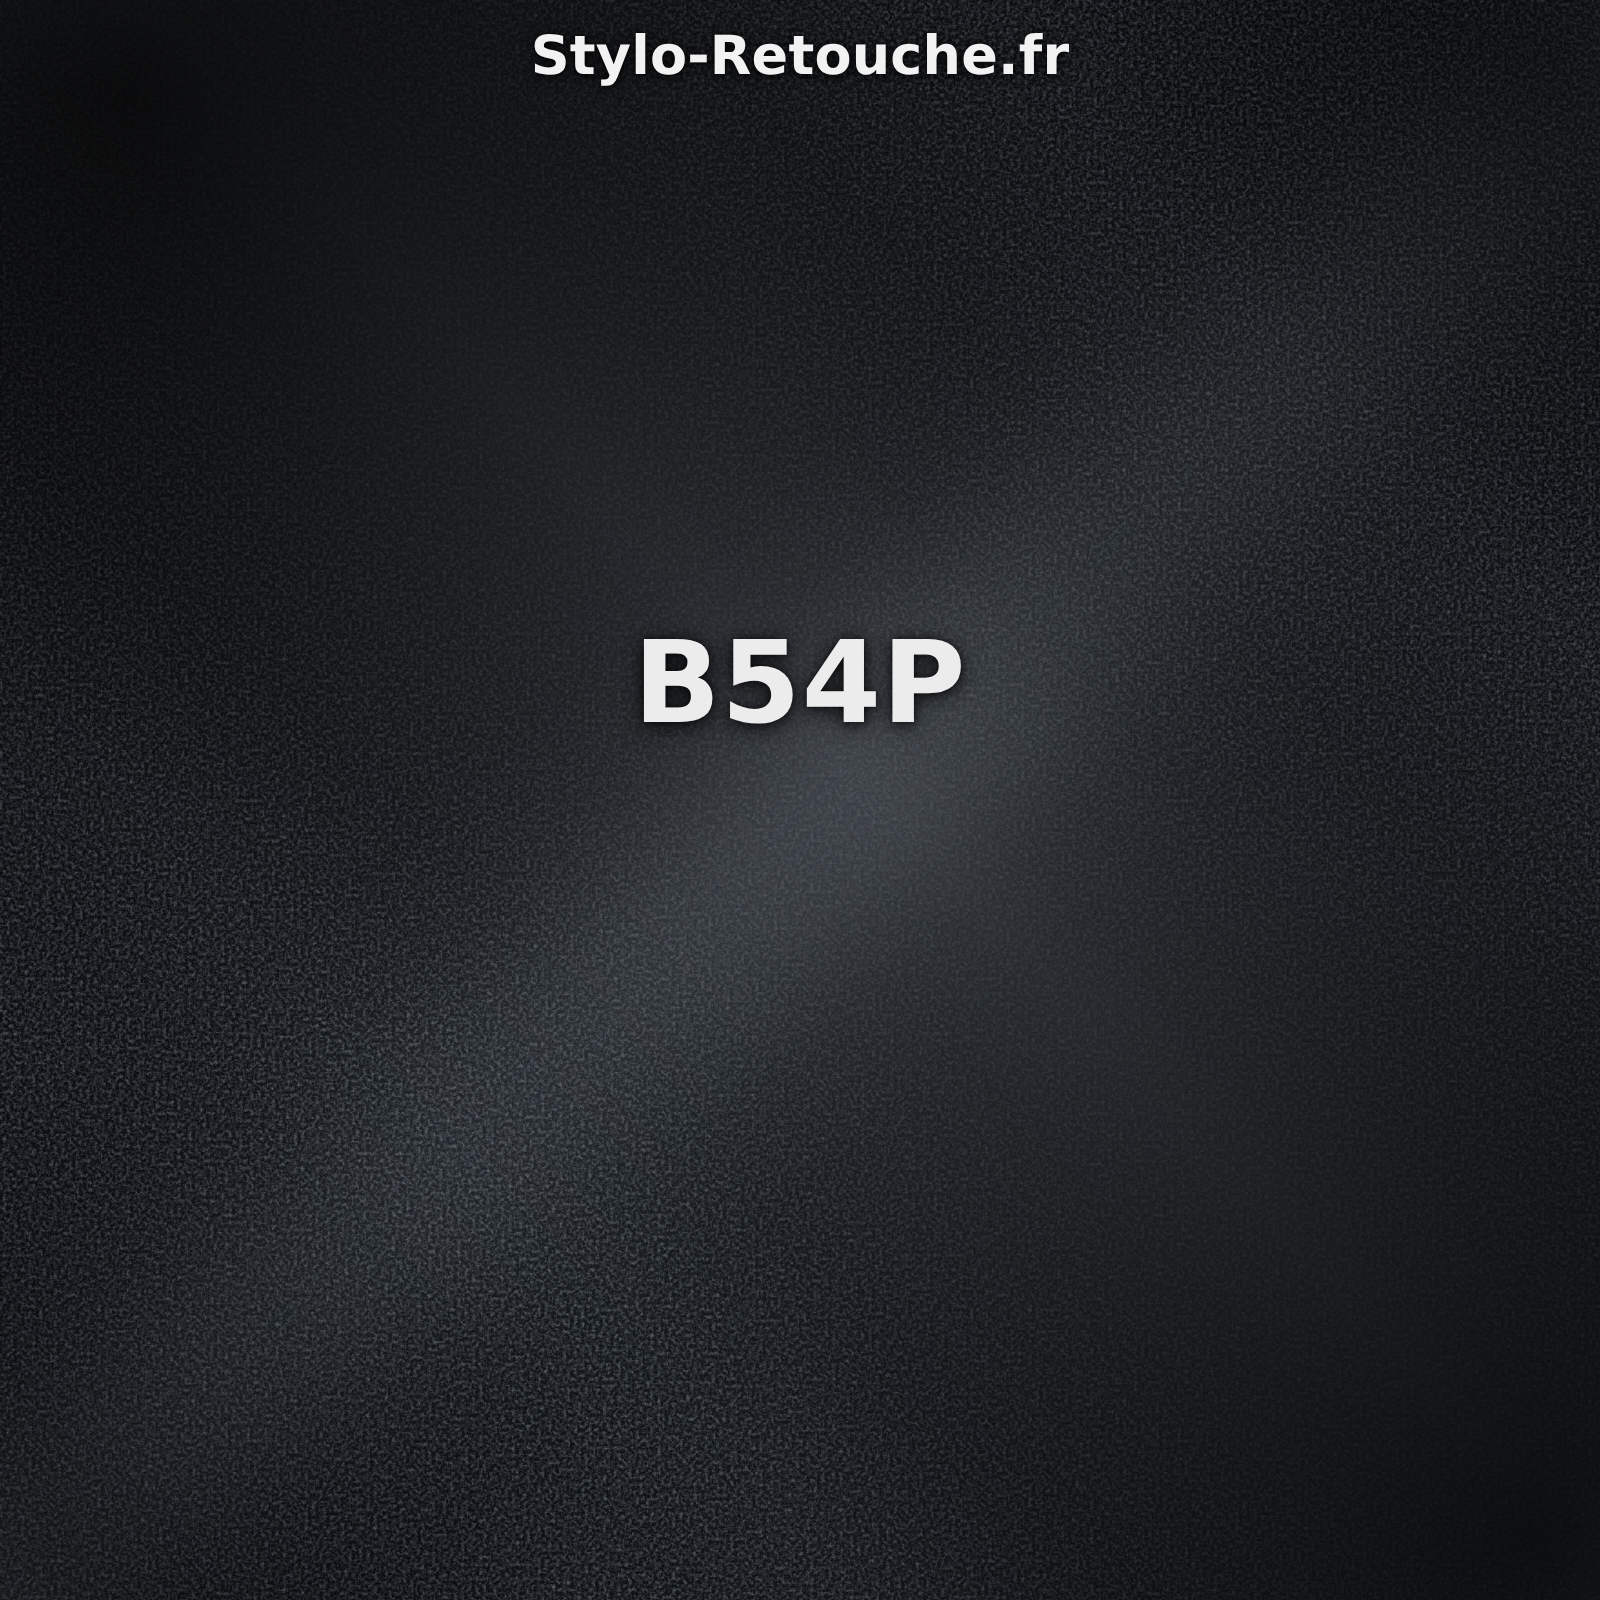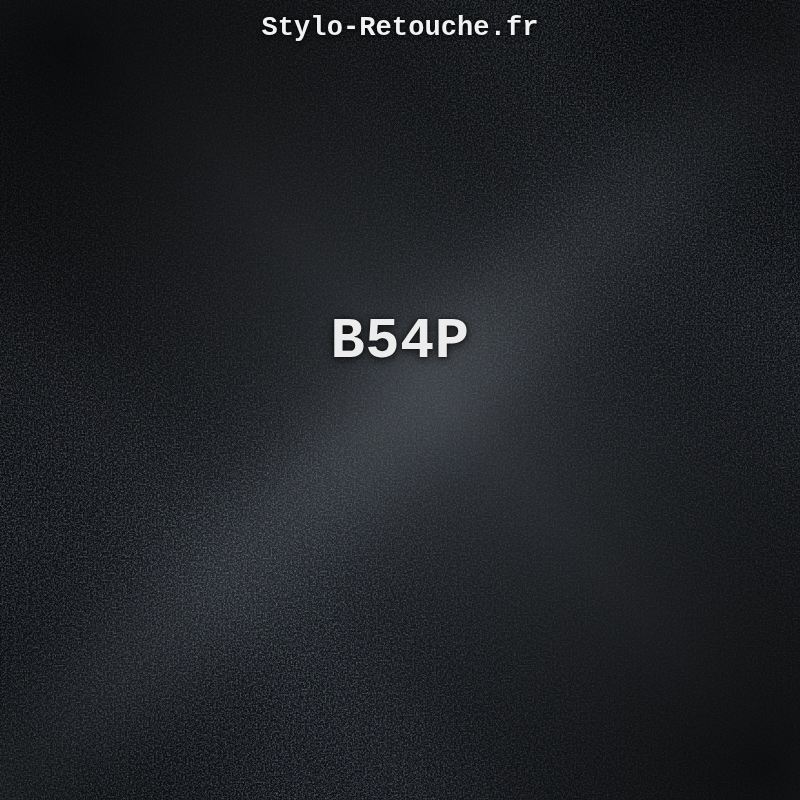--- a/index.html
+++ b/index.html
@@ -16,21 +16,20 @@
   }
 
   
   .swatch-card {
     position: relative;
     width: 800px;
     height: 800px;
     overflow: hidden;
     background-color: #0a0c0f;
     isolation: isolate;
-    font-family: Liberation Mono, monospace;
   }
 
   
   .paint-base {
     position: absolute;
     inset: 0;
     background:
       radial-gradient(120% 110% at 18% 12%, #060608 0%, #080a0d 30%, #0b0e12 60%, #0c0f13 100%);
   }
 

